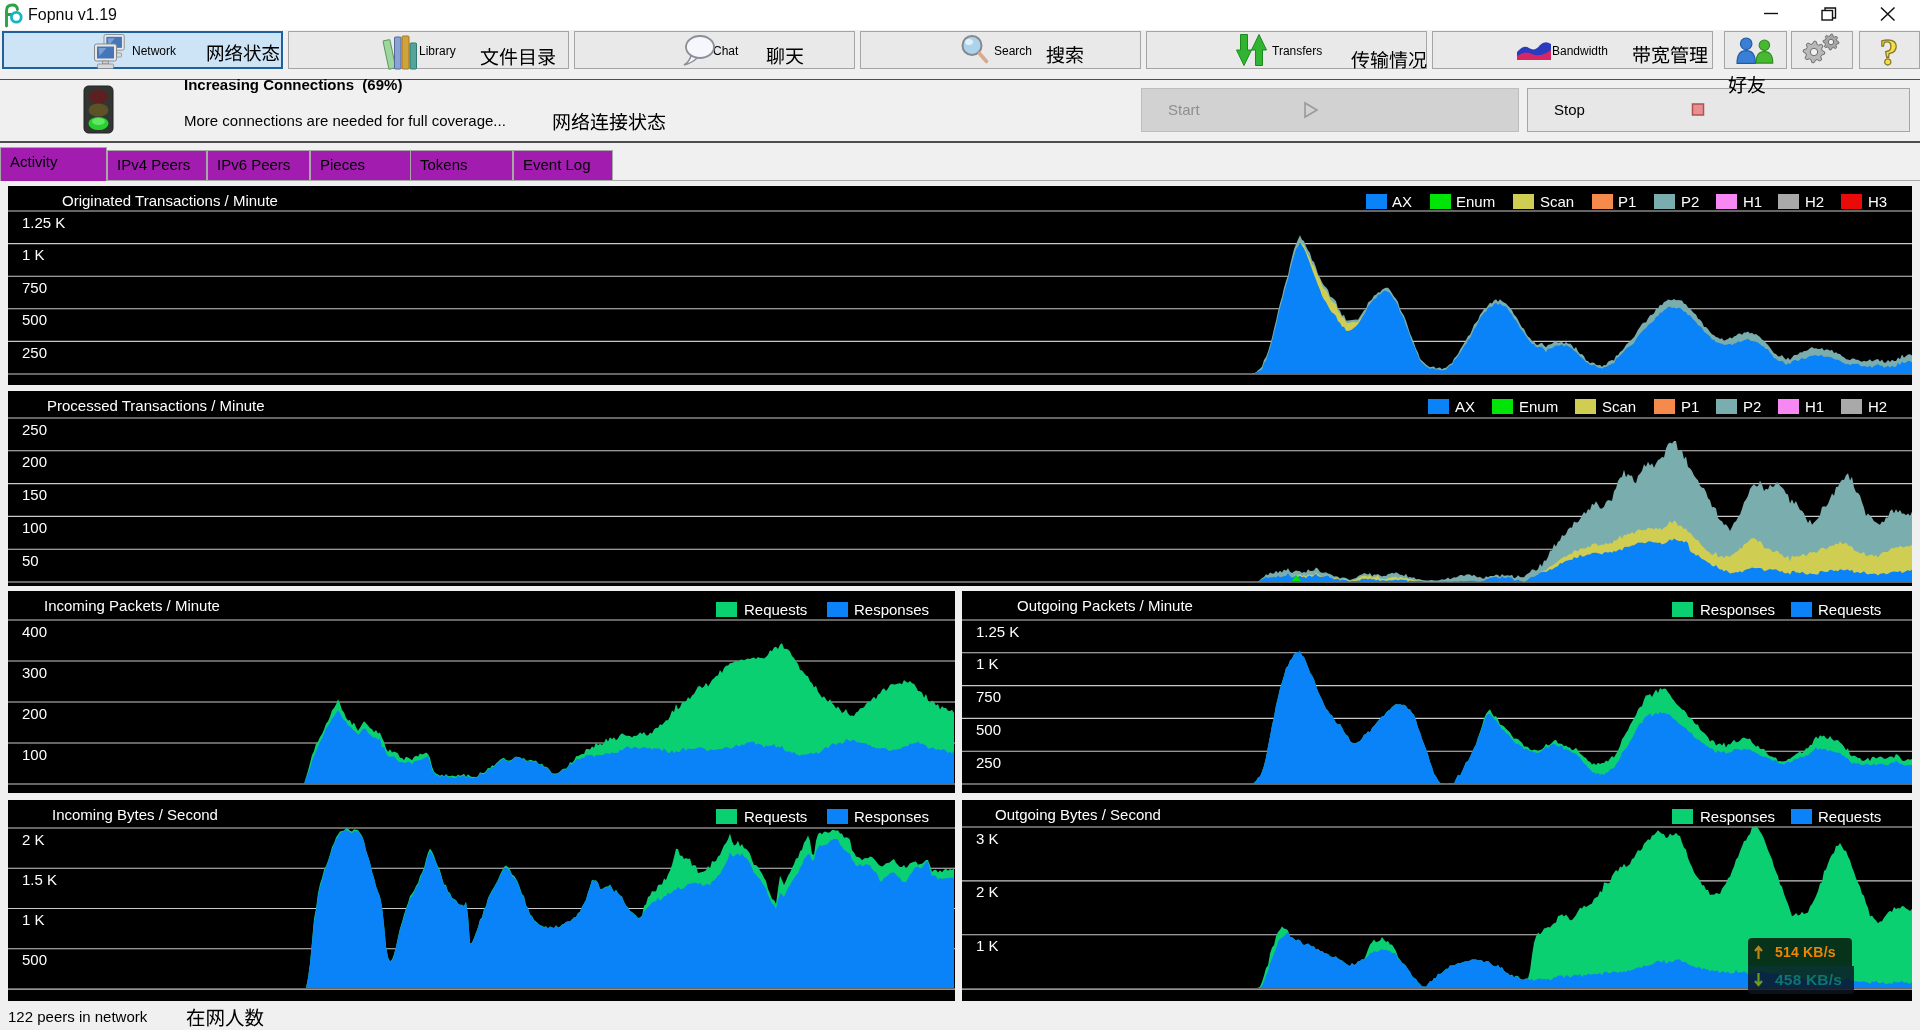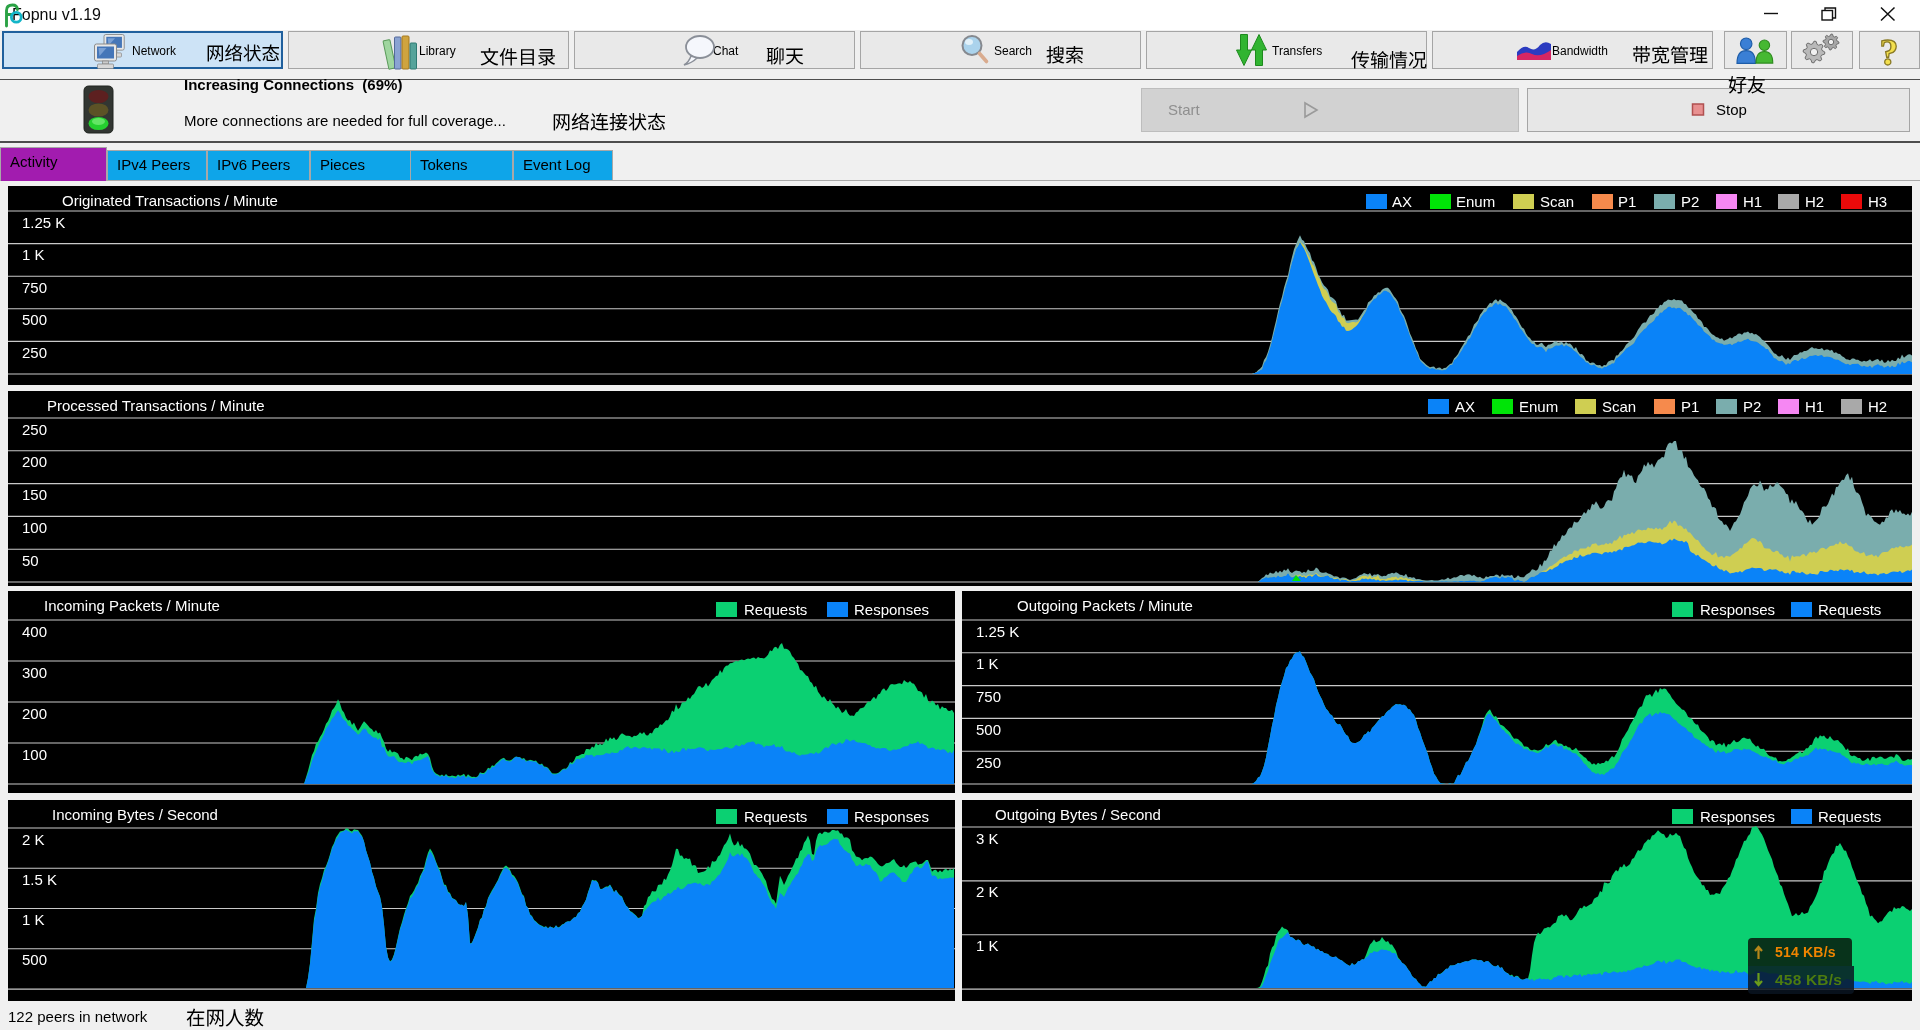--- a/index.html
+++ b/index.html
@@ -1,35 +1,35 @@
 <!DOCTYPE html>
 <html><head><meta charset="utf-8"><style>
 *{margin:0;padding:0;box-sizing:border-box}
 html,body{width:1920px;height:1030px;overflow:hidden;background:#f0f0f0;font-family:"Liberation Sans",sans-serif;position:relative}
 #titlebar{position:absolute;left:0;top:0;width:1920px;height:30px;background:#fff}
-#tbtitle{position:absolute;left:12px;top:6px;font-size:16px;color:#0a0a0a}
+#tbtitle{position:absolute;left:28px;top:6px;font-size:16px;color:#0a0a0a}
 #toolbar{position:absolute;left:0;top:30px;width:1920px;height:41px;background:#f0f0f0}
 .tb,.tbsel{position:absolute;top:31px;height:38px;background:#e9e9e9;border:1px solid #a5a5a5}
 .tbsel{background:#cde3f6;border:2px solid #20609d}
 .tbt{position:absolute;top:44px;font-size:12px;color:#000}
 #strow{position:absolute;left:0;top:79px;width:1920px;height:64px;background:#f0f0f0;border-top:1px solid #4d4d4d;border-bottom:2px solid #4d4d4d}
 .b15{position:absolute;font-size:15px;font-weight:bold;color:#000}
 .r15{position:absolute;font-size:15px;color:#000000}
 #startbtn{position:absolute;left:1141px;top:88px;width:378px;height:44px;background:#d2d2d2;border:1px solid #bdbdbd;color:#8f8f8f;font-size:15px;text-align:left;line-height:42px;padding-left:26px}
-#stopbtn{position:absolute;left:1527px;top:88px;width:383px;height:44px;background:#e7e7e7;border:1px solid #a5a5a5;color:#000;font-size:15px;text-align:center;line-height:42px;padding-left:26px}
-.tab{position:absolute;top:150px;height:30px;background:#0ea5e9;border:1px solid #a8a8a8;border-bottom:none;font-size:15px;color:#000;padding:5px 0 0 9px}
+#stopbtn{position:absolute;left:1527px;top:88px;width:383px;height:44px;background:#e7e7e7;border:1px solid #a5a5a5;color:#000;font-size:15px;text-align:left;line-height:42px;padding-left:26px}
+.tab{position:absolute;top:150px;height:30px;background:#a21caf;border:1px solid #a8a8a8;border-bottom:none;font-size:15px;color:#000;padding:5px 0 0 9px}
 .tab.sel{top:147px;height:34px;background:#a21caf;z-index:3}
 #tabline{position:absolute;left:0;top:179.5px;width:1920px;height:1px;background:#a8a8a8;z-index:2}
 svg.panel{position:absolute}
 .ax{fill:#fff;font-size:15px;font-family:"Liberation Sans",sans-serif}
 .ti{fill:#fff;font-size:15px;font-family:"Liberation Sans",sans-serif}
 .lg{fill:#fff;font-size:15px;font-family:"Liberation Sans",sans-serif}
 #ov{position:absolute;left:0;top:0;z-index:10;pointer-events:none}
 #spd1{position:absolute;left:1748px;top:938px;width:104px;height:28px;background:rgba(8,28,14,0.87);border-radius:4px 4px 0 0;color:#ef8500;font-size:14px;font-weight:bold;line-height:29px;padding-left:27px;z-index:5;letter-spacing:0.2px}
-#spd2{position:absolute;left:1748px;top:966px;width:106px;height:28px;background:rgba(10,20,33,0.84);border-radius:0 0 4px 4px;color:#4d7c0f;font-size:15.5px;font-weight:bold;line-height:28px;padding-left:27px;z-index:5;letter-spacing:0.2px}
+#spd2{position:absolute;left:1748px;top:966px;width:106px;height:28px;background:rgba(10,20,33,0.84);border-radius:0 0 4px 4px;color:#0f766e;font-size:15.5px;font-weight:bold;line-height:28px;padding-left:27px;z-index:5;letter-spacing:0.2px}
 </style></head>
 <body>
 <div id="titlebar"></div>
 <div id="tbtitle">Fopnu v1.19</div>
 <div id="toolbar"></div>
 <div class="tbsel" style="left:2px;width:281px"></div>
 <div class="tb" style="left:288px;width:281px"></div>
 <div class="tb" style="left:574px;width:281px"></div>
 <div class="tb" style="left:860px;width:281px"></div>
 <div class="tb" style="left:1146px;width:281px"></div>

